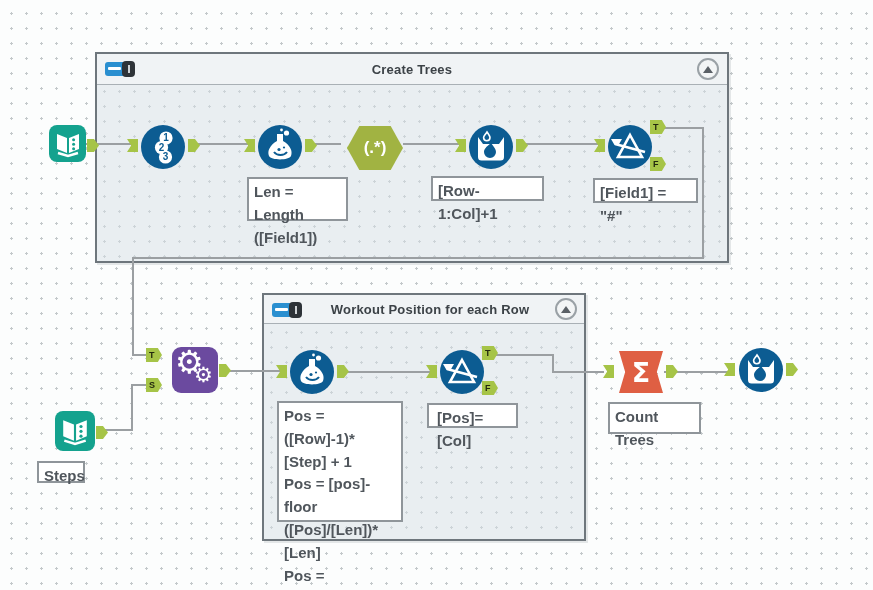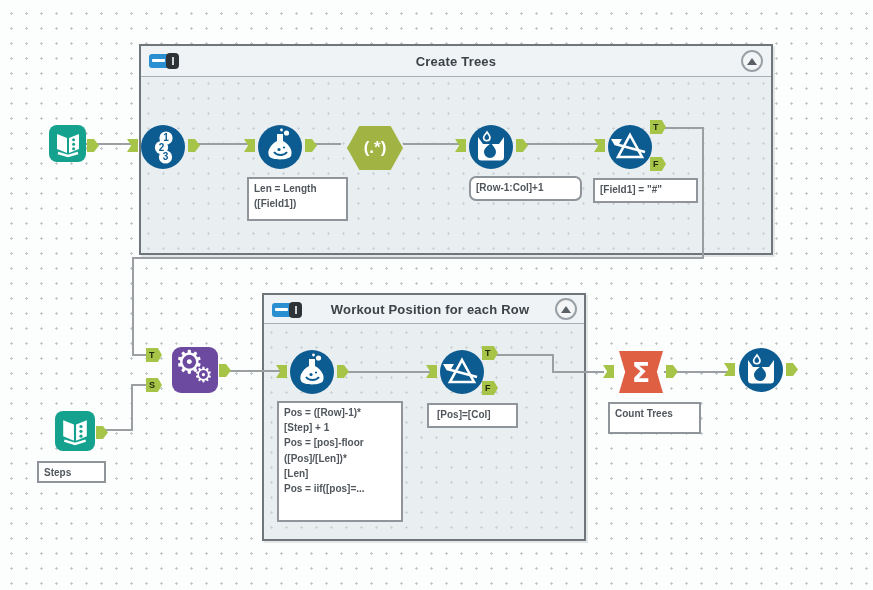--- a/index.html
+++ b/index.html
@@ -58,30 +58,30 @@
   .anchor-in{width:11px;height:13px;clip-path:polygon(0 0,100% 0,100% 100%,0 100%,38% 50%);}
   .anchor-out{width:12px;height:13px;clip-path:polygon(0 0,58% 0,100% 50%,58% 100%,0 100%);}
   .anchor-letter{
     width:16px;height:14px;clip-path:polygon(0 0,74% 0,100% 50%,74% 100%,0 100%);
     font-size:9px;font-weight:bold;color:#23290e;text-align:left;
     line-height:14px;padding-left:3px;box-sizing:border-box;background:#a6c447;
   }
   
   .annotation{
     position:absolute;background:#ffffff;border:2px solid #8f959a;
-    color:#50565c;font-size:10px;font-weight:bold;line-height:1.52;
+    color:#50565c;font-size:15px;font-weight:bold;line-height:1.52;
     padding:2px 5px;white-space:pre-line;box-sizing:border-box;
   }
 </style>
 </head>
 <body>
 
 <div id="canvas">
 
-  <div class="container" style="left:95px;top:44px;width:630px;height:207px;margin-left:44px;">
+  <div class="container" style="left:95px;top:52px;width:630px;height:207px;">
     <div class="container-header">
       <span class="container-title">Create Trees</span>
       <span class="toggle-icon">
         <span class="toggle-body"></span>
         <span class="toggle-dash"></span>
         <span class="toggle-knob"></span>
       </span>
       <span class="collapse-btn" style="right:8px;">
         <span class="collapse-tri"></span>
       </span>
@@ -238,25 +238,25 @@
       <path d="M-13,-10 L-8,-3 L8,-3 L13,-10 L13,10 Q13,13.5 9.5,13.5 L-9.5,13.5 Q-13,13.5 -13,10 Z" fill="#fff"></path>
       <path d="M-4,-15 C-2,-12 -1,-11 -1,-9.5 A3.2,3.2 0 1,1 -7.4,-9.5 C-7.4,-11 -6,-12 -4,-15 Z" fill="none" stroke="#fff" stroke-width="1.6"></path>
       <path d="M1,-8 C4,-4 6,-2 6,1 A6,6 0 1,1 -6,1 C-6,-2 -4,-4 1,-8 Z" fill="#0c5c92" transform="translate(-1,4)"></path>
     </svg>
     <span class="anchor anchor-in" style="left:-15px;top:15px;"></span>
     <span class="anchor anchor-out" style="left:47px;top:15px;"></span>
   </div>
 
   <div class="annotation" style="left:247px;top:177px;width:101px;height:44px;">Len = Length
 ([Field1])</div>
-  <div class="annotation" style="left:469px;top:176px;width:113px;height:25px;border-radius:7px;">[Row-1:Col]+1</div>
+  <div class="annotation" style="left:431px;top:176px;width:113px;height:25px;">[Row-1:Col]+1</div>
   <div class="annotation" style="left:593px;top:178px;width:105px;height:25px;">[Field1] = "#"</div>
   <div class="annotation" style="left:277px;top:401px;width:126px;height:121px;">Pos = ([Row]-1)*
 [Step] + 1
 Pos = [pos]-floor
 ([Pos]/[Len])*
 [Len]
 Pos = iif([pos]=...</div>
   <div class="annotation" style="left:427px;top:403px;width:91px;height:25px;padding-left:8px;">[Pos]=[Col]</div>
   <div class="annotation" style="left:608px;top:402px;width:93px;height:32px;">Count Trees</div>
-  <div class="annotation" style="left:37px;top:461px;width:69px;height:22px;">Steps</div>
+  <div class="annotation" style="left:37px;top:461px;width:48px;height:22px;">Steps</div>
 
 </div>
 
 </body></html>

